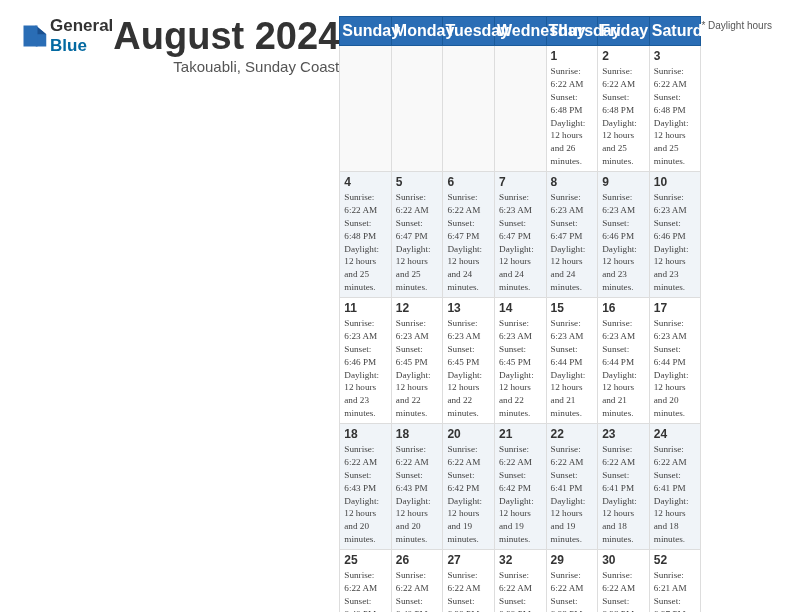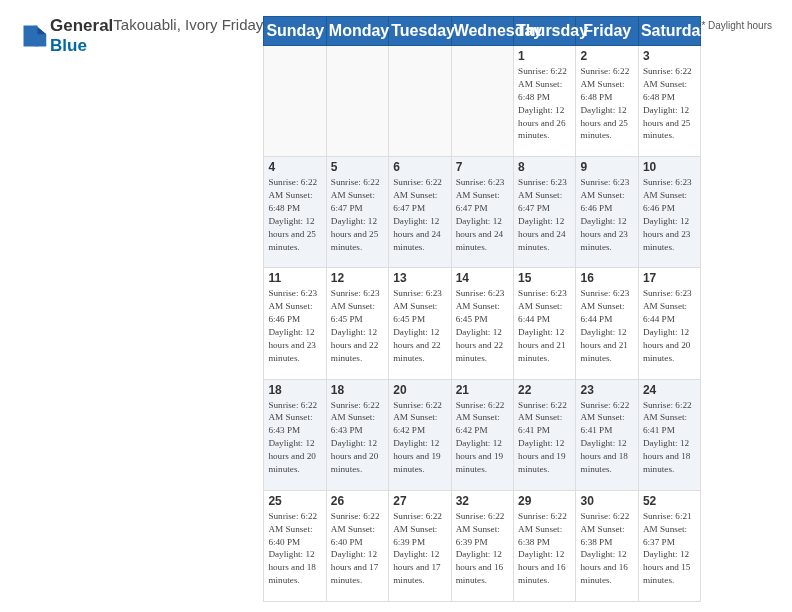--- a/index.html
+++ b/index.html
@@ -113,21 +113,22 @@
         <text x="10" y="22" font-size="14" fill="white" font-weight="bold" text-anchor="middle"></text>
       </svg>
       <div>
         <div style="font-size:17px;font-weight:bold;line-height:1.15;">
           <span class="logo-general">General</span><br>
           <span class="logo-blue">Blue</span>
         </div>
       </div>
     </div>
     <div class="title-block">
-      <div class="location">Takouabli, Ivory Friday</div>
+      <div class="month-title">August 2024</div>
+      <div class="location">Takouabli, Sunday Coast</div>
     </div>
   </div>
 
   <table class="calendar">
     <thead>
       <tr>
         <th>Sunday</th>
         <th>Monday</th>
         <th>Tuesday</th>
         <th>Wednesday</th>

